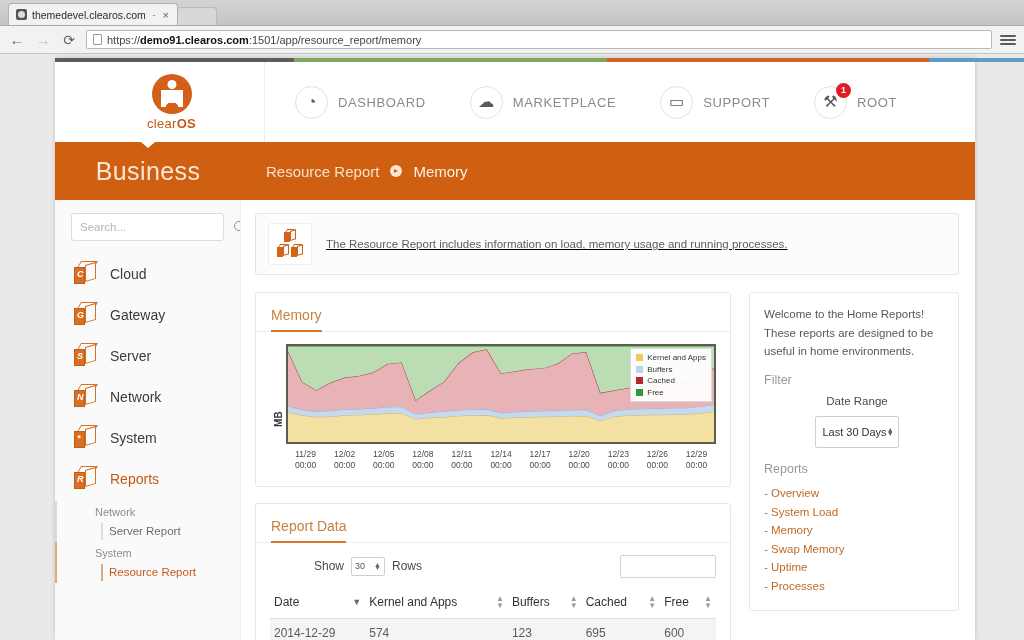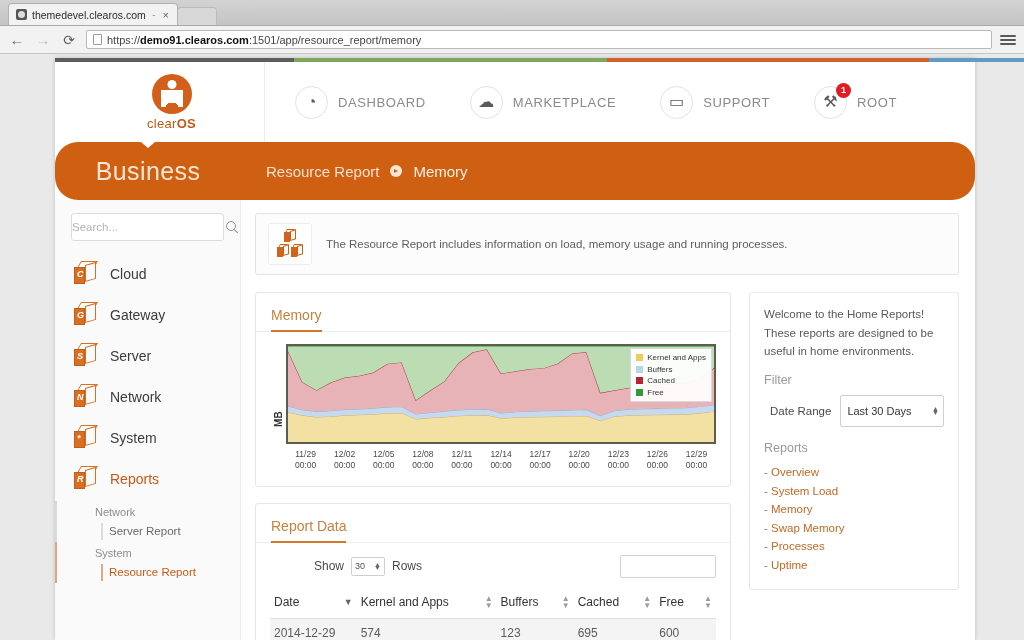--- a/index.html
+++ b/index.html
@@ -147,21 +147,21 @@
   }
   .tn-badge {
     position: absolute; top: -4px; right: -5px;
     min-width: 15px; height: 15px; padding: 0 3px;
     border-radius: 8px; background: #e01b24; color: #fff;
     font-size: 9px; line-height: 15px; text-align: center;
     font-weight: bold;
   }
 
   
-  .band { display: flex; height: 58px; background: #cf6012; border-radius: 23px; }
+  .band { display: flex; height: 58px; background: #cf6012; }
   .band-left {
     width: 186px; flex: 0 0 186px;
     display: flex; align-items: center; justify-content: center;
     position: relative;
   }
   .band-left:after {
     content: ""; position: absolute; left: 50%; top: 0;
     transform: translateX(-50%);
     width: 0; height: 0;
     border-left: 7px solid transparent;
@@ -196,21 +196,21 @@
   
   .side {
     width: 186px; flex: 0 0 186px;
     background: #fafafa; border-right: 1px solid #ececec;
     padding: 13px 0 0 0; overflow: hidden;
   }
   .searchwrap { padding: 0 16px 8px 16px; }
   .searchbox {
     height: 28px; background: #fff;
     border: 1px solid #dcdcdc; border-radius: 3px;
-    display: flex; align-items: center; padding: 0 0;
+    display: flex; align-items: center; padding: 0 8px;
   }
   .searchbox input {
     flex: 1 1 auto; border: 0; outline: 0;
     font-size: 11.5px; color: #555;
     font-family: "Liberation Sans", sans-serif; background: transparent;
   }
   .searchbox input::placeholder { color: #b4b4b4; }
   .search-ico { width: 13px; height: 13px; position: relative; flex: 0 0 13px; }
   .search-ico:before {
     content: ""; position: absolute; left: 0; top: 0;
@@ -279,21 +279,21 @@
   .rail2.orange { background: #dbab82; }
 
   
   .main {
     flex: 1 1 auto; background: #fff;
     padding: 13px 16px 0 14px; overflow: hidden;
   }
   .infobar {
     border: 1px solid #e3e3e3; background: #fcfcfc;
     border-radius: 3px; display: flex; align-items: center;
-    gap: 14px; padding: 9px 12px; margin-bottom: 17px;
+    gap: 14px; padding: 9px 12px; margin-bottom: 17px; text-decoration: underline;
   }
   .info-ico {
     width: 44px; height: 42px; flex: 0 0 44px;
     border: 1px solid #eee; background: #fff; border-radius: 3px;
     position: relative;
   }
   .minicube { position: absolute; width: 13px; height: 14px; }
   .minicube i { position: absolute; display: block; }
   .minicube .t { left: 2px; top: 0; width: 9px; height: 4px; background: #fff; border: 1px solid #cf6012; transform: skewX(-30deg); }
   .minicube .l { left: 0; top: 3px; width: 6px; height: 10px; background: #d1641a; }
@@ -369,32 +369,32 @@
     border-radius: 2px; background: #fff; outline: none;
     font-family: "Liberation Sans", sans-serif; font-size: 11px;
     padding: 0 5px; color: #444;
   }
   table { width: 100%; border-collapse: collapse; }
   thead th {
     text-align: left; font-size: 12px; color: #333; font-weight: normal;
     padding: 6px 4px 9px 4px; border-bottom: 1px solid #e0e0e0;
     white-space: nowrap;
   }
-  .th-in { display: flex; align-items: center; justify-content: space-between; gap: 8px; }
+  .th-in { display: flex; align-items: center; justify-content: space-between; gap: 0; }
   .sort { color: #9a9a9a; font-size: 8px; line-height: .9; display: flex; flex-direction: column; }
   .sort.desc { color: #666; font-size: 9px; }
   tbody td {
     font-size: 12px; color: #5b5b5b; padding: 7px 4px;
     background: #f4f4f4;
   }
 
   
   .rp-text { font-size: 11.5px; color: #585858; line-height: 1.62; margin-bottom: 12px; }
   .rp-sub { font-size: 12.5px; color: #9a9a9a; margin-bottom: 8px; }
-  .filter-row { display: flex; align-items: center; gap: 9px; margin-bottom: 14px; padding-left: 6px; }
+  .filter-row { display: flex; align-items: center; gap: 9px; margin-bottom: 14px; padding-left: 6px; flex-direction: column; }
   .filter-lbl { font-size: 11.5px; color: #4a4a4a; }
   .dsel {
     flex: 1 1 auto; height: 32px; border: 1px solid #cfcfcf; border-radius: 2px;
     background: #fff; display: flex; align-items: center; justify-content: space-between;
     padding: 0 4px 0 6px; font-size: 11px; color: #333;
   }
   .rp-links { list-style: none; }
   .rp-links li {
     font-size: 11.5px; color: #c06a25; line-height: 1.62; cursor: pointer;
   }
@@ -797,22 +797,22 @@
                           <span>▼</span>
                         </span>
                     </span>
                   </div>
                   <div class="rp-sub">Reports</div>
                   <ul class="rp-links" id="rplinks">
                       <li>- Overview</li>
                       <li>- System Load</li>
                       <li>- Memory</li>
                       <li>- Swap Memory</li>
+                      <li>- Uptime</li>
                       <li>- Processes</li>
-                      <li>- Uptime</li>
                     </ul>
                 </div>
               </div>
             </div>
 
           </div>
         </div>
       </div>
     </div>
   </div>

